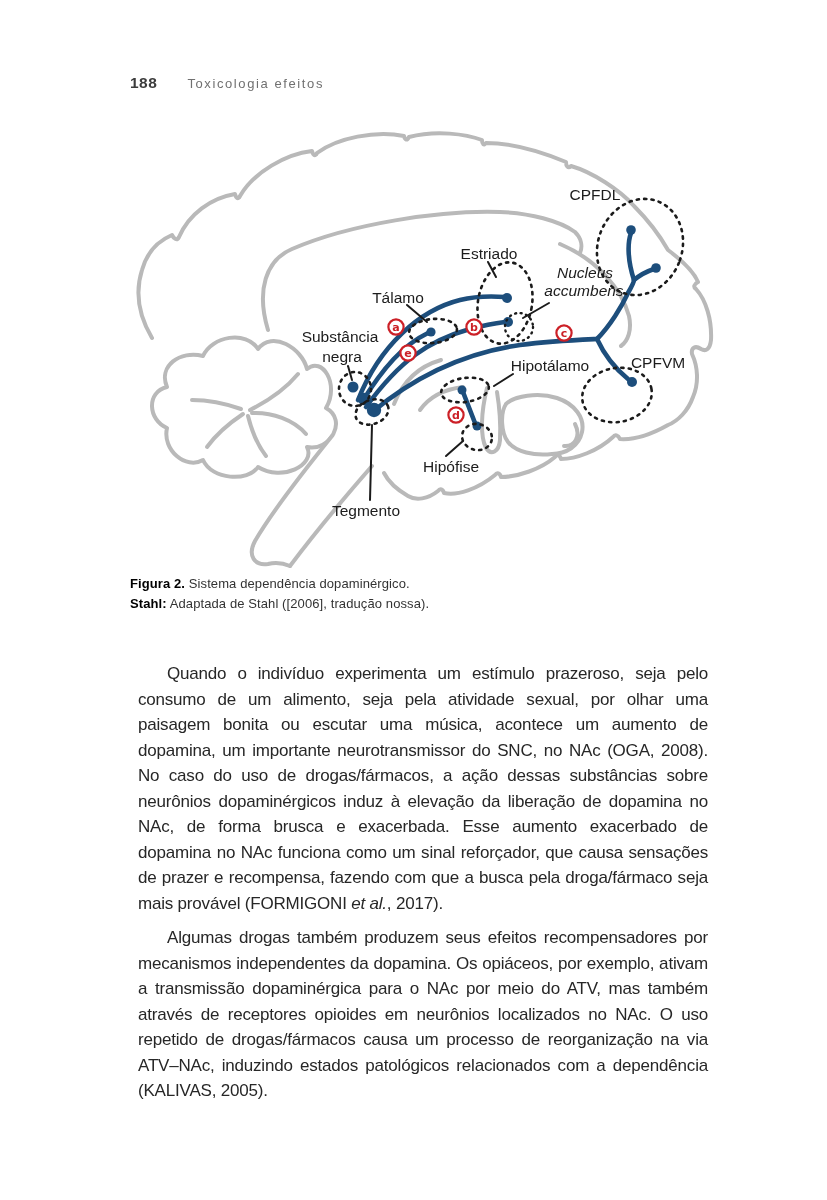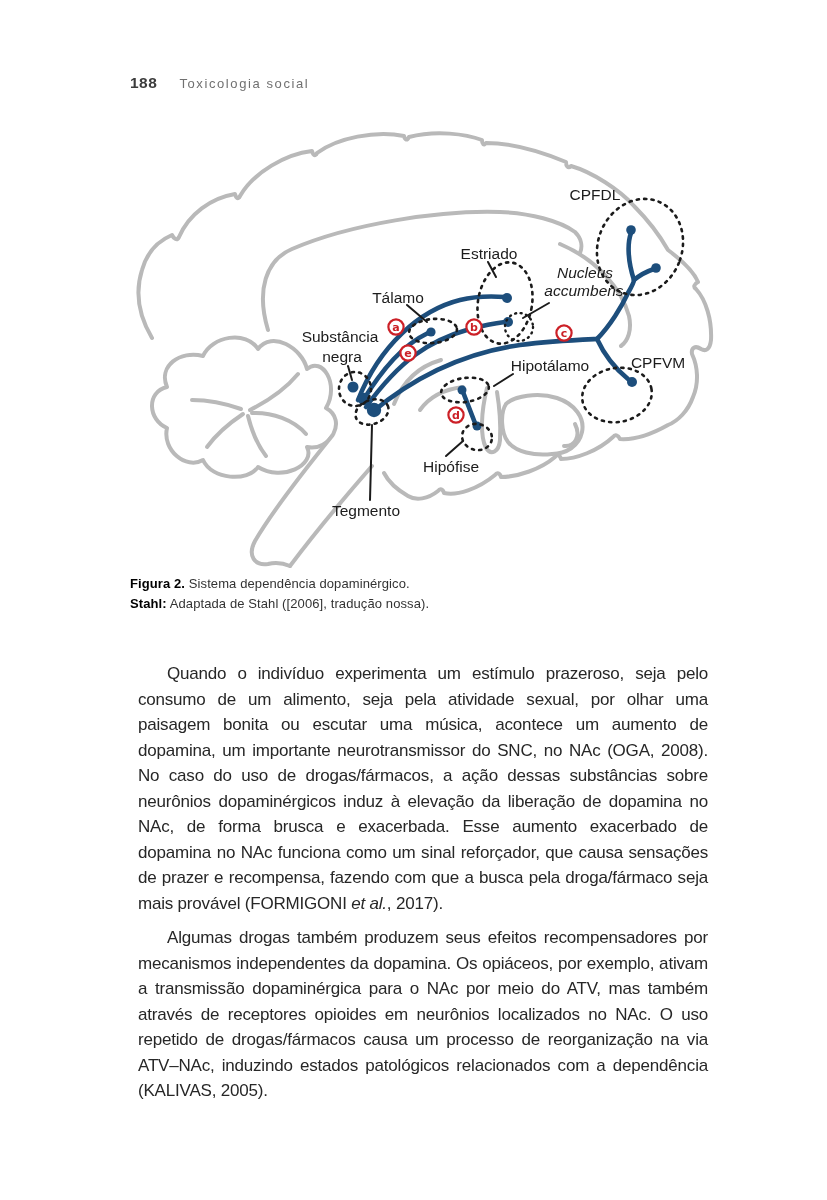--- a/index.html
+++ b/index.html
@@ -8,21 +8,21 @@
     width:827px;height:1200px;
     background:#ffffff;
     margin:0 auto;
     overflow:hidden;
     font-family:"Liberation Sans", sans-serif;
     color:#262626;
   }
   
   .running-head{
     position:absolute;left:130px;top:74px;
-    display:flex;align-items:baseline;gap:22px;
+    display:flex;align-items:baseline;gap:30px;
   }
   .pagenum{font-size:15.5px;font-weight:bold;color:#3c3c3c;letter-spacing:.5px;}
   .running-title{font-size:13px;color:#707070;letter-spacing:1.6px;}
   
   .figure-wrap{position:absolute;left:110px;top:122px;width:612px;height:450px;}
   .figure-wrap svg{display:block;}
   .fig-label{font-family:"Liberation Sans",sans-serif;font-size:15.5px;fill:#1c1c1c;}
   .fig-label-italic{font-style:italic;}
   .marker-letter{font-family:"DejaVu Sans",sans-serif;font-size:11px;font-weight:bold;fill:#cc2027;}
   
@@ -40,21 +40,21 @@
   .bodytext p{margin:9px;text-indent:29px;}
   .etal{font-style:italic;}
 </style>
 </head>
 <body>
 
 <div class="page">
 
   <div class="running-head">
     <span class="pagenum">188</span>
-    <span class="running-title">Toxicologia social</span>
+    <span class="running-title">Toxicologia efeitos</span>
   </div>
 
   <div class="figure-wrap">
     <svg width="612" height="450" viewBox="110 122 612 450" xmlns="http://www.w3.org/2000/svg">
 
       <g fill="none" stroke="#b9b9b9" stroke-width="4" stroke-linecap="round" stroke-linejoin="round">
 
         <path d="
           M 152,338
           C 139,316 135,292 142,270

